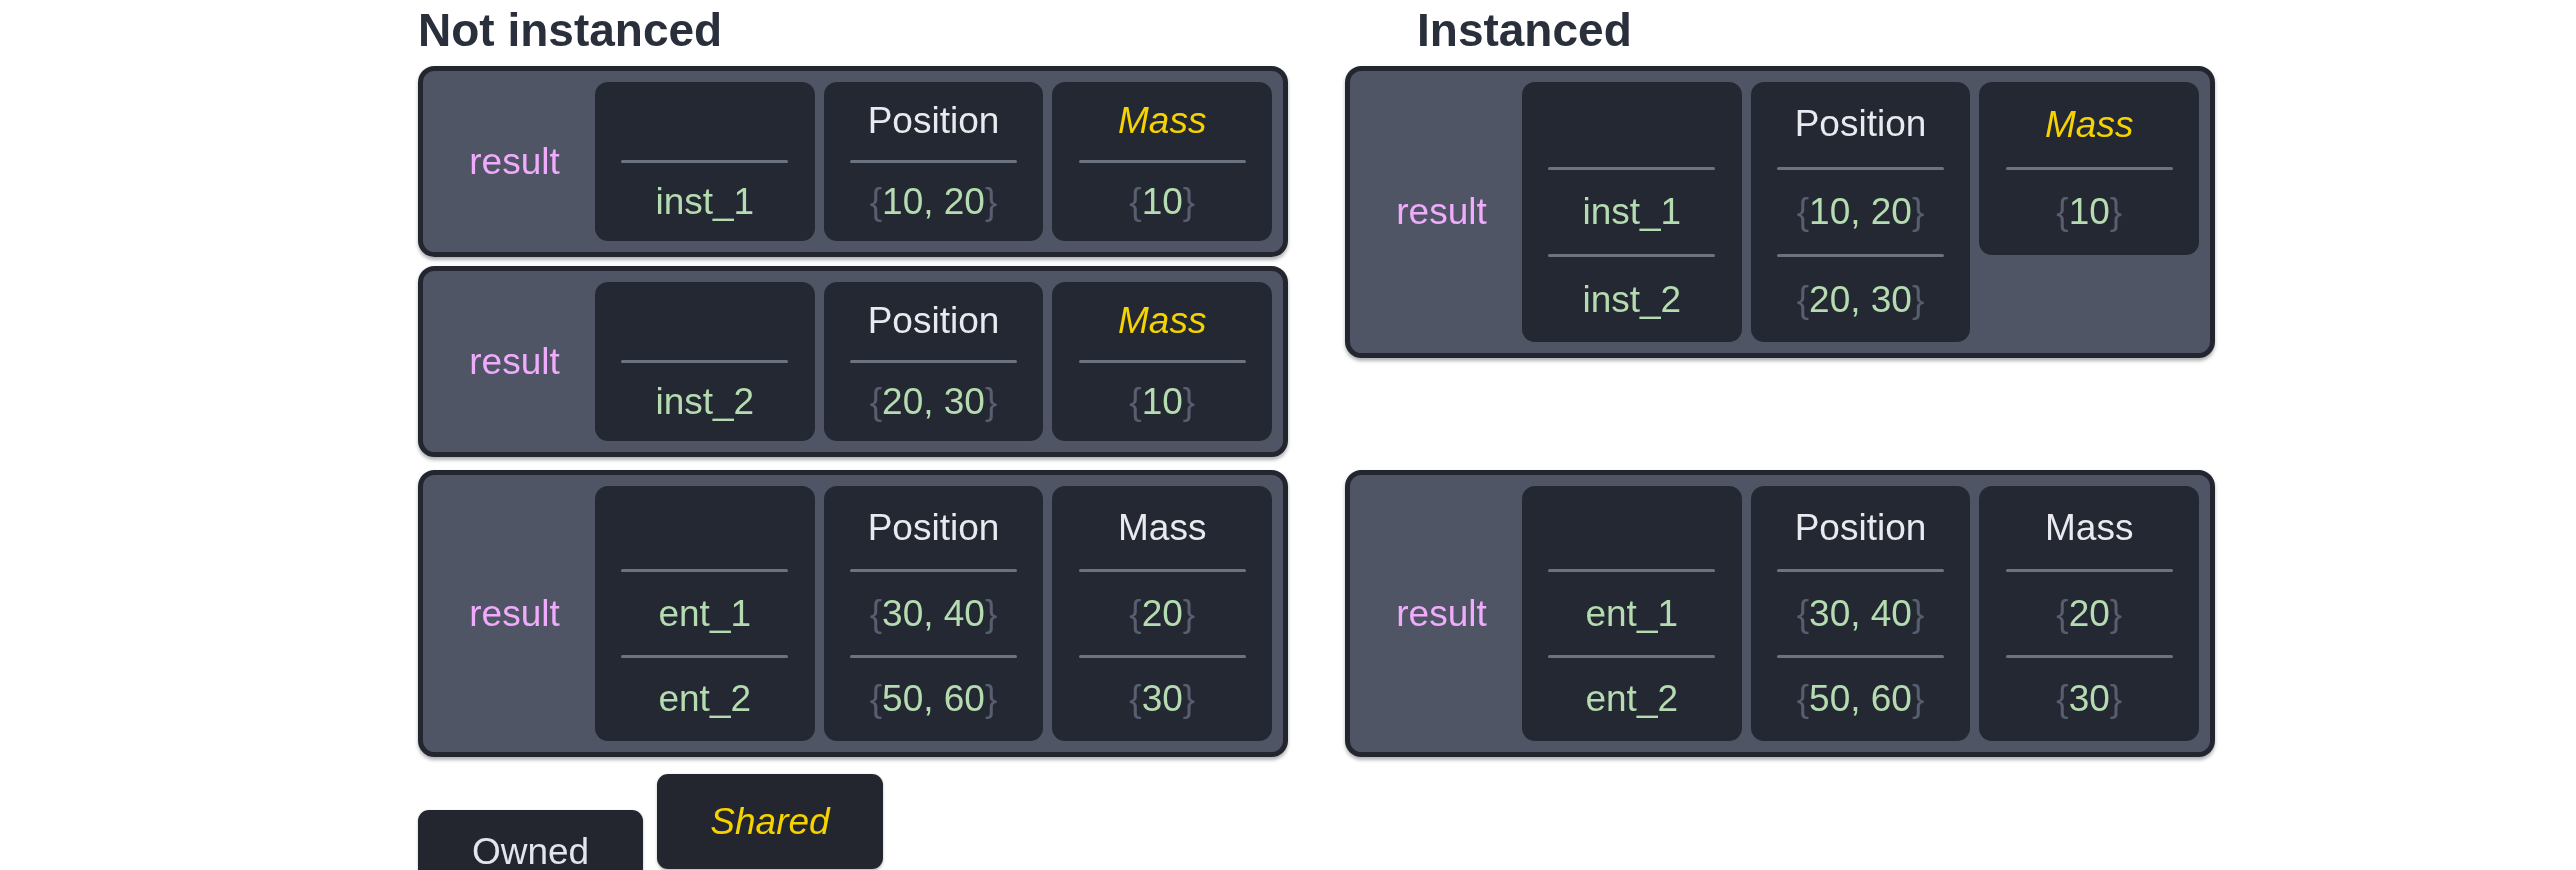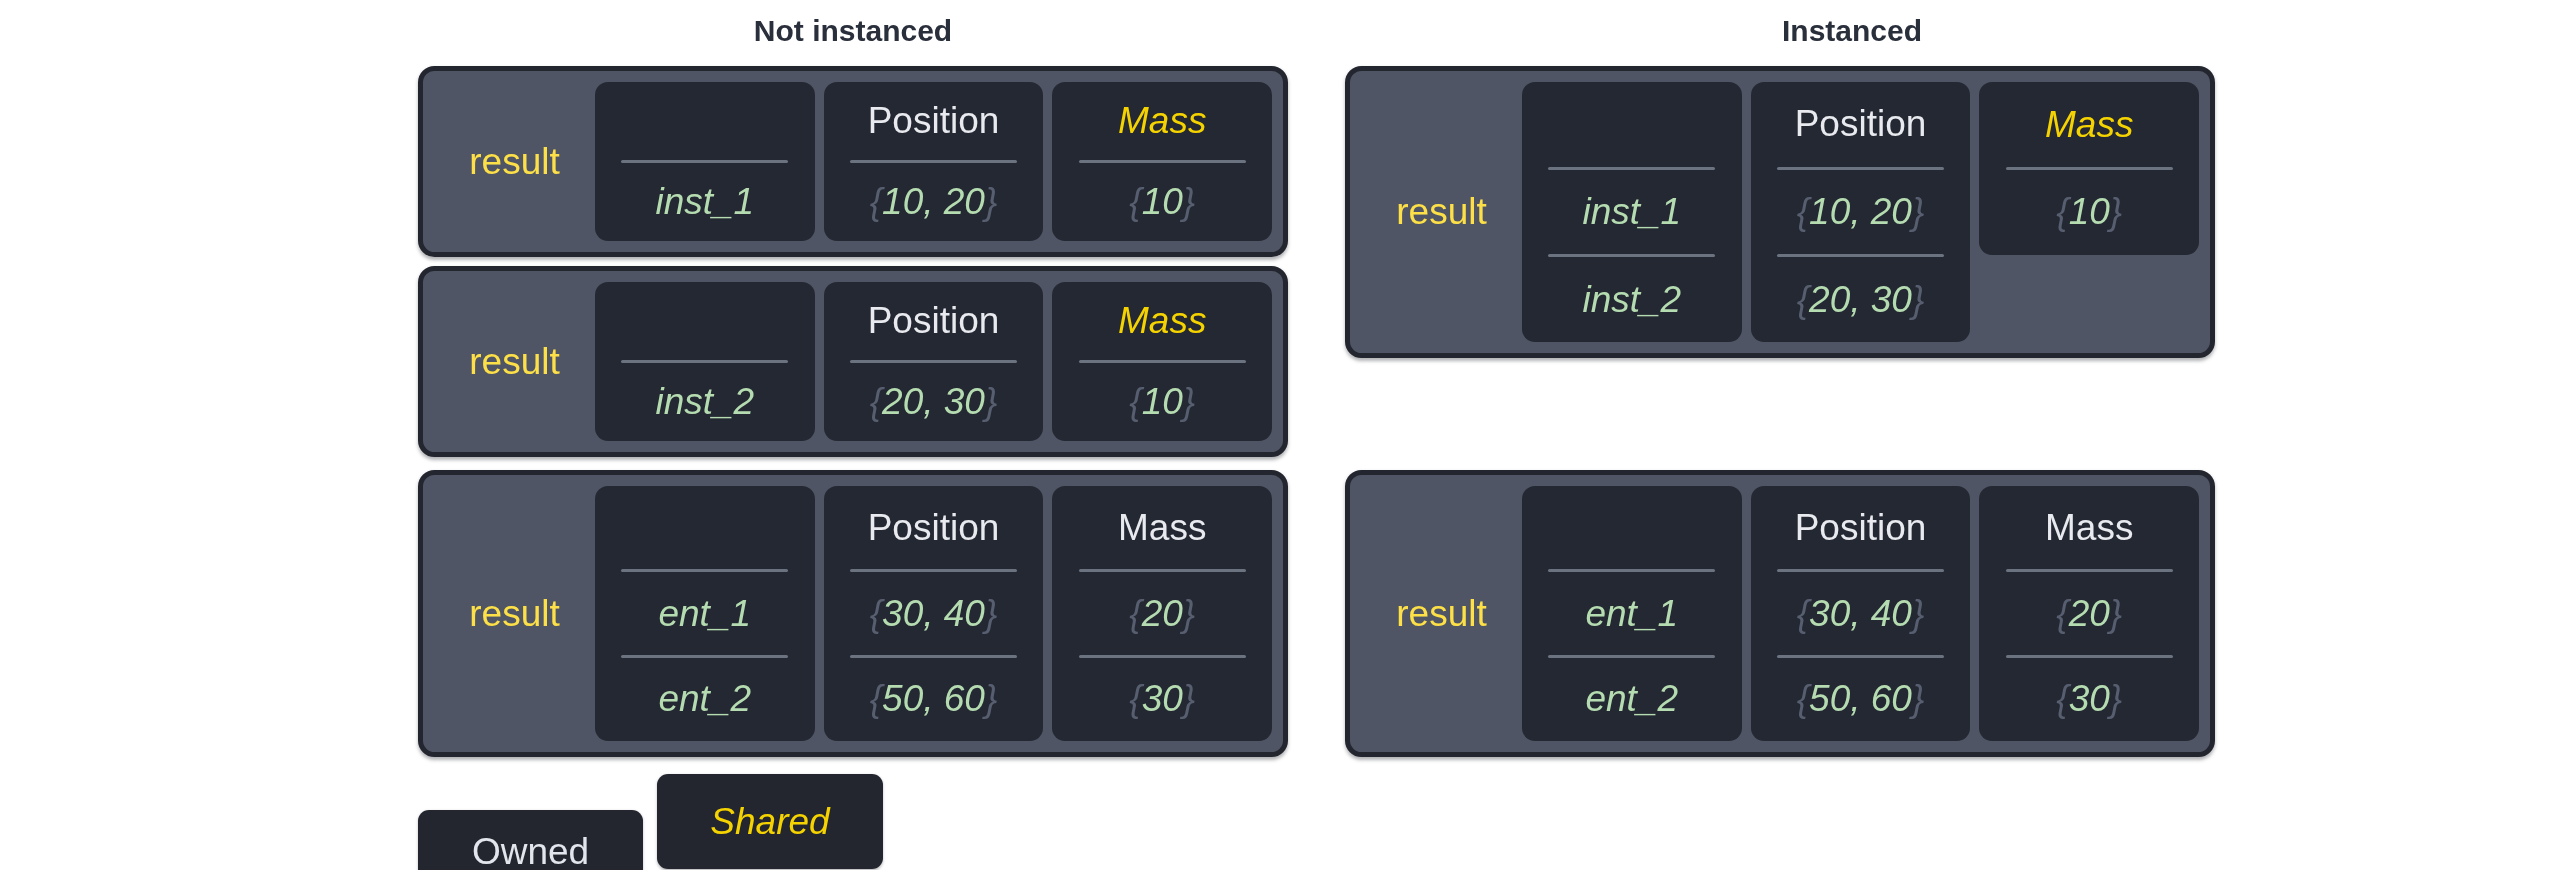--- a/index.html
+++ b/index.html
@@ -6,40 +6,40 @@
   .canvas{
     position:relative;
     width:2576px;height:870px;
     background:#ffffff;
     font-family:"Liberation Sans","DejaVu Sans",sans-serif;
     overflow:hidden;
   }
   .section-title{
     position:absolute;
     height:57px;line-height:57px;
-    text-align:center;
-    font-size:30px;font-weight:700;
+    text-align:left;
+    font-size:46px;font-weight:700;
     color:#2a2f3c;
   }
   
   .tbl{
     position:absolute;
     box-sizing:border-box;
     background:#4f5565;
     border:5.5px solid #23262f;
     border-radius:16.5px;
     padding:11px;
     display:flex;
     flex-direction:row;
     box-shadow:0 2.8px 3.7px rgba(35,38,47,0.35);
   }
   .tbl-label{
     width:161px;
     display:flex;align-items:center;justify-content:center;
-    font-size:37px;color:#fde047;
+    font-size:37px;color:#f0abfc;
   }
   .cols{
     flex:1;
     display:flex;flex-direction:row;gap:9.2px;
     align-items:stretch;
   }
   .cell{
     flex:1;
     box-sizing:border-box;
     background:#242832;
@@ -58,21 +58,20 @@
     margin:0 auto;
     background:#6b7280;
     flex:0 0 auto;
     border-radius:1.8px;
   }
   .cell-value{
     flex:1;
     display:flex;align-items:center;justify-content:center;
     font-size:37px;color:#b5dcb1;
     white-space:pre;
-    font-style:italic;
   }
   .brace{color:#575e70;}
   .legend-chip{
     position:absolute;
     box-sizing:border-box;
     background:#23262f;
     border-radius:11px;
     display:flex;align-items:center;justify-content:center;
     font-size:37px;
     box-shadow:0 1.8px 2.8px rgba(35,38,47,0.3);

